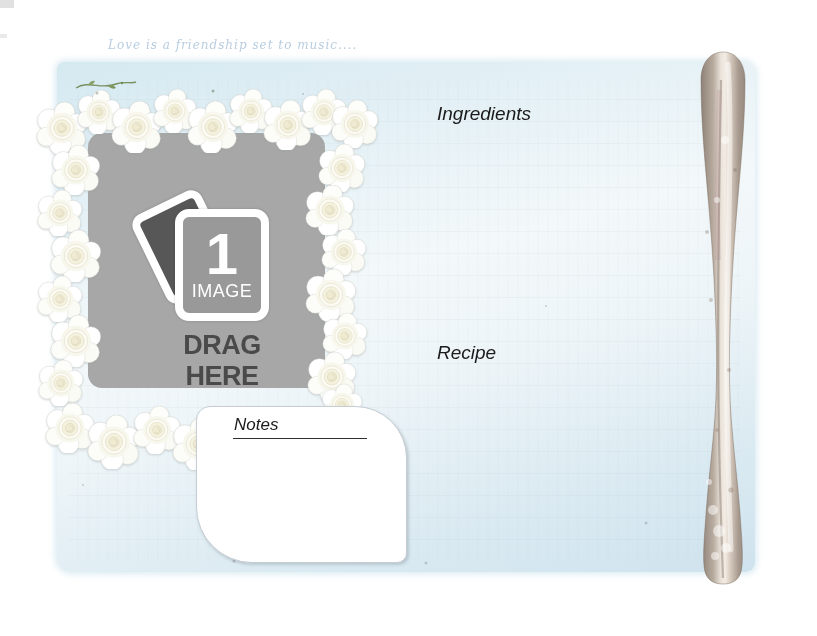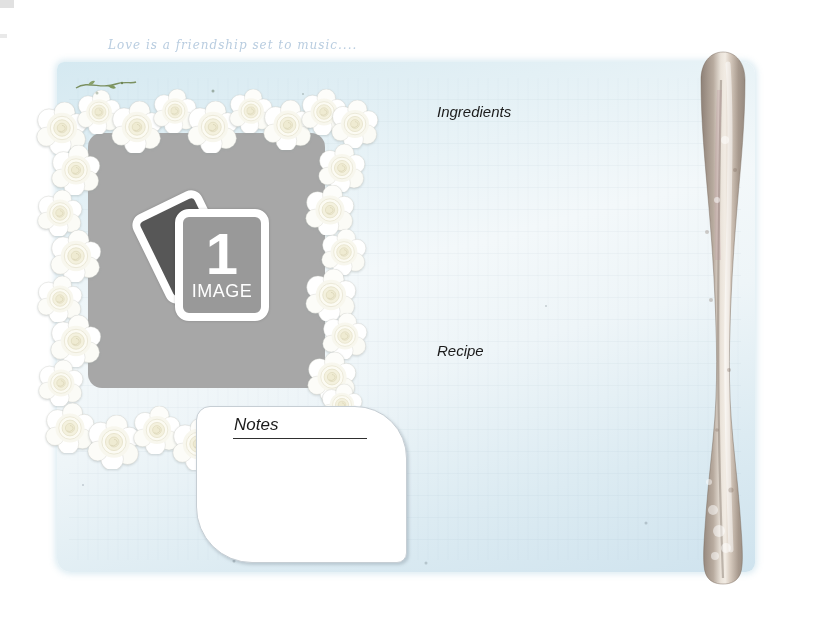--- a/index.html
+++ b/index.html
@@ -52,21 +52,21 @@
   }
   .card-front .count { color:#ffffff; font-weight:700; font-size:58px; line-height:0.88; }
   .card-front .unit  { color:#ffffff; font-weight:400; font-size:18px; letter-spacing:0.5px; margin-top:1px; }
 
   .drag-here {
     position:absolute; left:146px; top:330px; width:152px; z-index:4;
     text-align:center; font-weight:700; font-size:27px; color:#4a4a4a; letter-spacing:-0.5px;
   }
 
   .section-label {
-    position:absolute; z-index:3; font-style:italic; font-size:15px; color:#1b1b1b;
+    position:absolute; z-index:3; font-style:italic; font-size:19px; color:#1b1b1b;
   }
   .ingredients { left:437px; top:103px; }
   .recipe      { left:437px; top:342px; }
 
   
   .notes-panel {
     position:absolute; left:196px; top:406px; width:211px; height:157px;
     background:#ffffff; border:1px solid #c6ced4;
     border-radius:14px 52px 10px 56px; z-index:6;
     box-shadow:1.5px 2px 3px rgba(125,140,152,0.35);
@@ -219,20 +219,21 @@
       <svg class="rose" viewBox="0 0 60 60" style="left:321px;top:384px;width:42px;height:42px">
         <use href="#rose"></use>
       </svg>
     </div>
 
   <div class="card-back"></div>
   <div class="card-front">
     <div class="count">1</div>
     <div class="unit">IMAGE</div>
   </div>
+  <div class="drag-here">DRAG HERE</div>
 
   <div class="section-label ingredients">Ingredients</div>
   <div class="section-label recipe">Recipe</div>
 
   <div class="notes-panel">
     <div class="notes-label">Notes</div>
     <div class="notes-underline"></div>
   </div>
 
   <svg class="spoon" viewBox="0 0 56 535">

